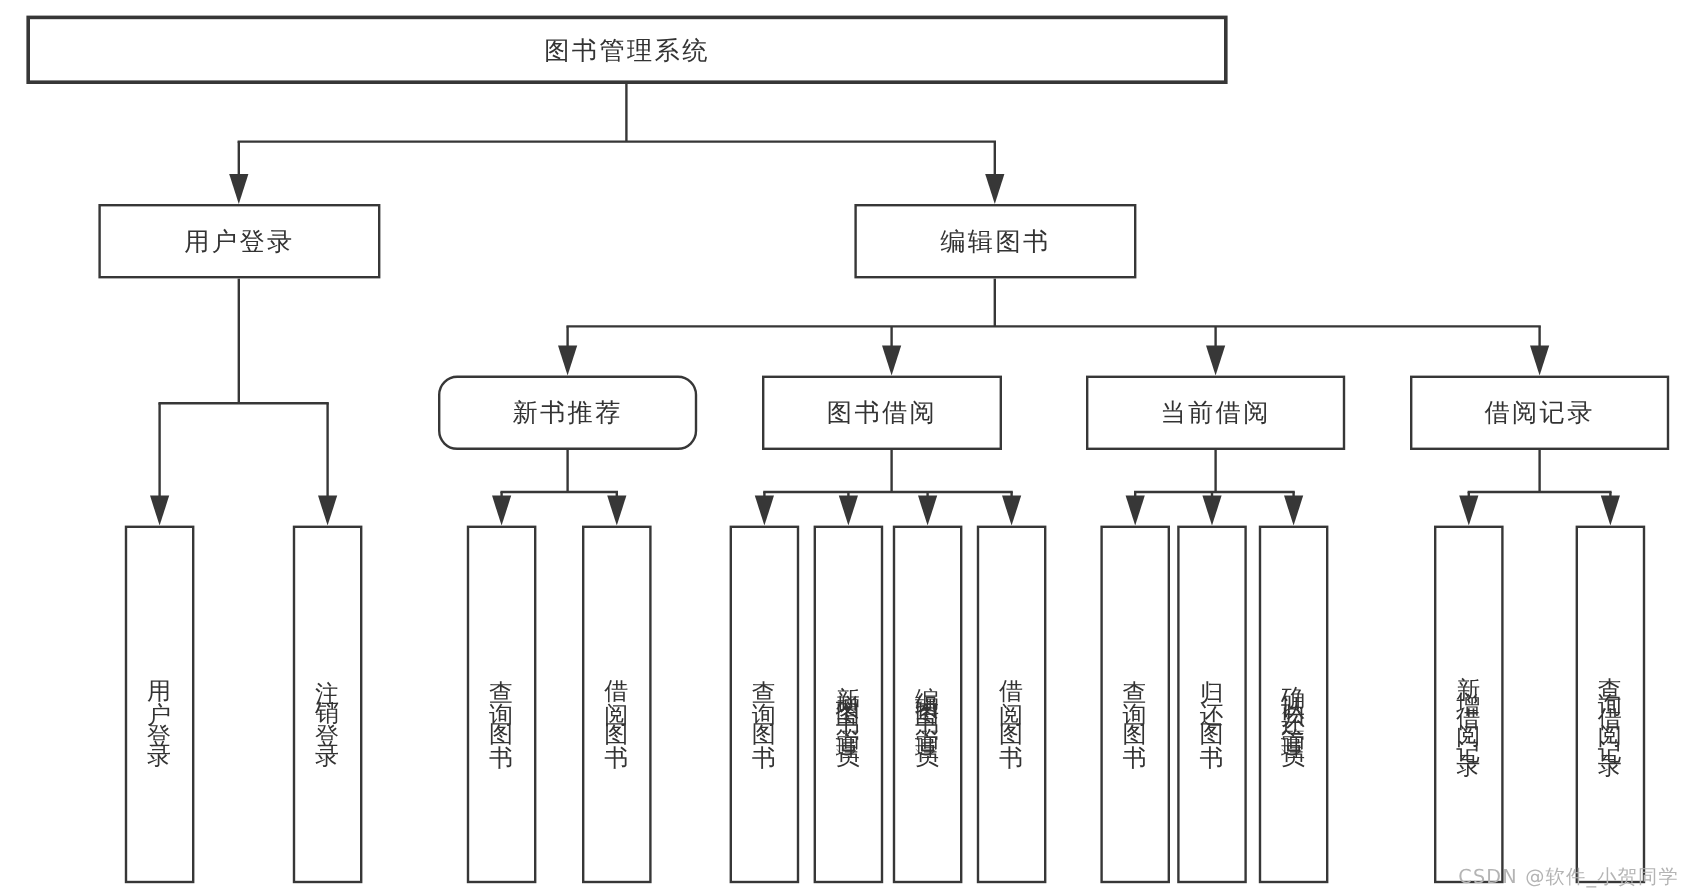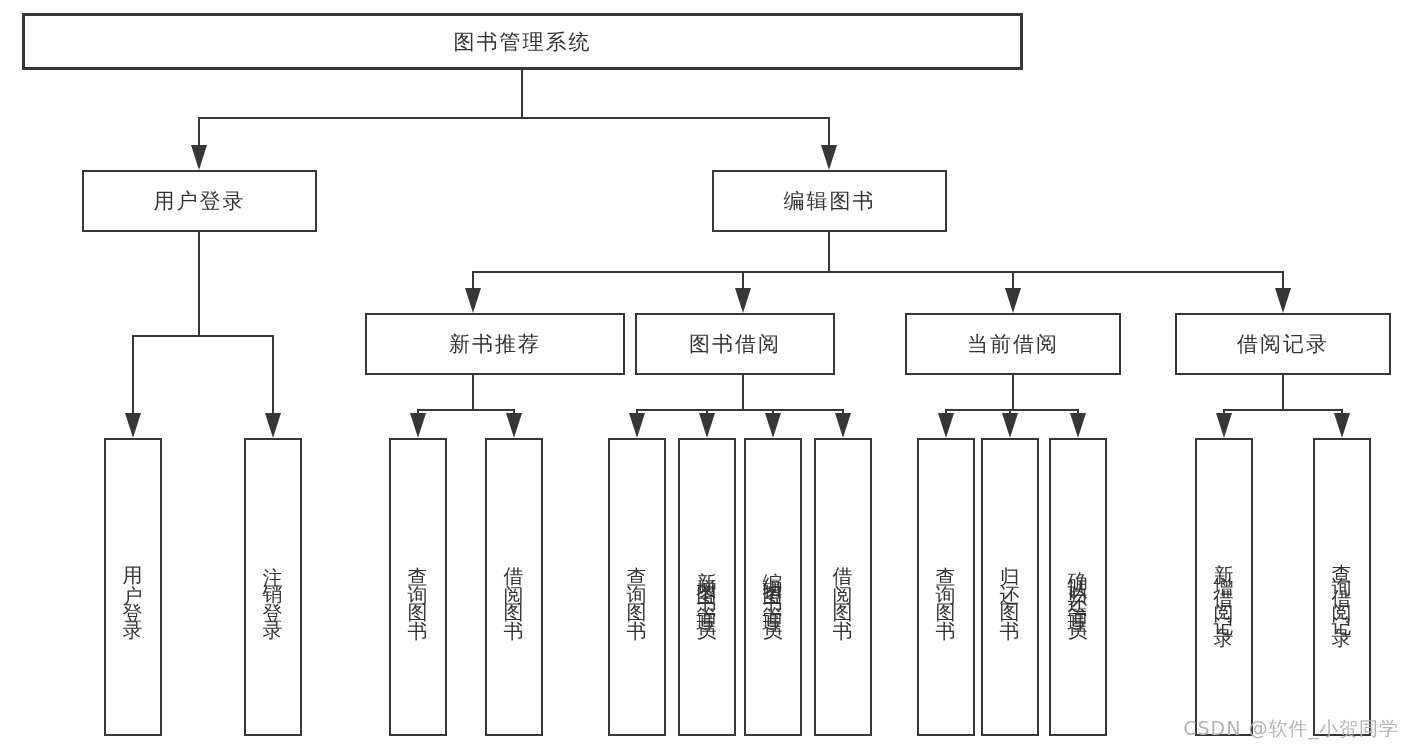--- a/index.html
+++ b/index.html
@@ -41,21 +41,21 @@
     line-height: 1;
     white-space: nowrap;
   }
   .ls-wide  { letter-spacing: 18px; }
   .ls-med   { letter-spacing: 13px; }
   .ls-tight { letter-spacing: 7px;  }
   .watermark {
     position: absolute;
     right: 6px;
     bottom: 5px;
-    font-size: 19px;
+    font-size: 16px;
     letter-spacing: 1px;
     color: #b4b4b4;
     z-index: 5;
     white-space: nowrap;
   }
 </style>
 </head>
 <body>
 
 <div class="canvas">
@@ -121,21 +121,21 @@
     <span class="h-label">图书管理系统</span>
   </div>
 
   <div class="box" style="left:82px; top:170px; width:235px; height:62px;">
     <span class="h-label">用户登录</span>
   </div>
   <div class="box" style="left:712px; top:170px; width:235px; height:62px;">
     <span class="h-label">编辑图书</span>
   </div>
 
-  <div class="box" style="left:365px; top:313px; width:260px; height:62px;">
+  <div class="box" style="left:365px; top:313px; width:216px; height:62px;border-radius:16px;">
     <span class="h-label">新书推荐</span>
   </div>
   <div class="box" style="left:635px; top:313px; width:200px; height:62px;">
     <span class="h-label">图书借阅</span>
   </div>
   <div class="box" style="left:1175px; top:313px; width:216px; height:62px;">
     <span class="h-label">借阅记录</span>
   </div>
   <div class="box" style="left:905px; top:313px; width:216px; height:62px;">
     <span class="h-label">当前借阅</span>

